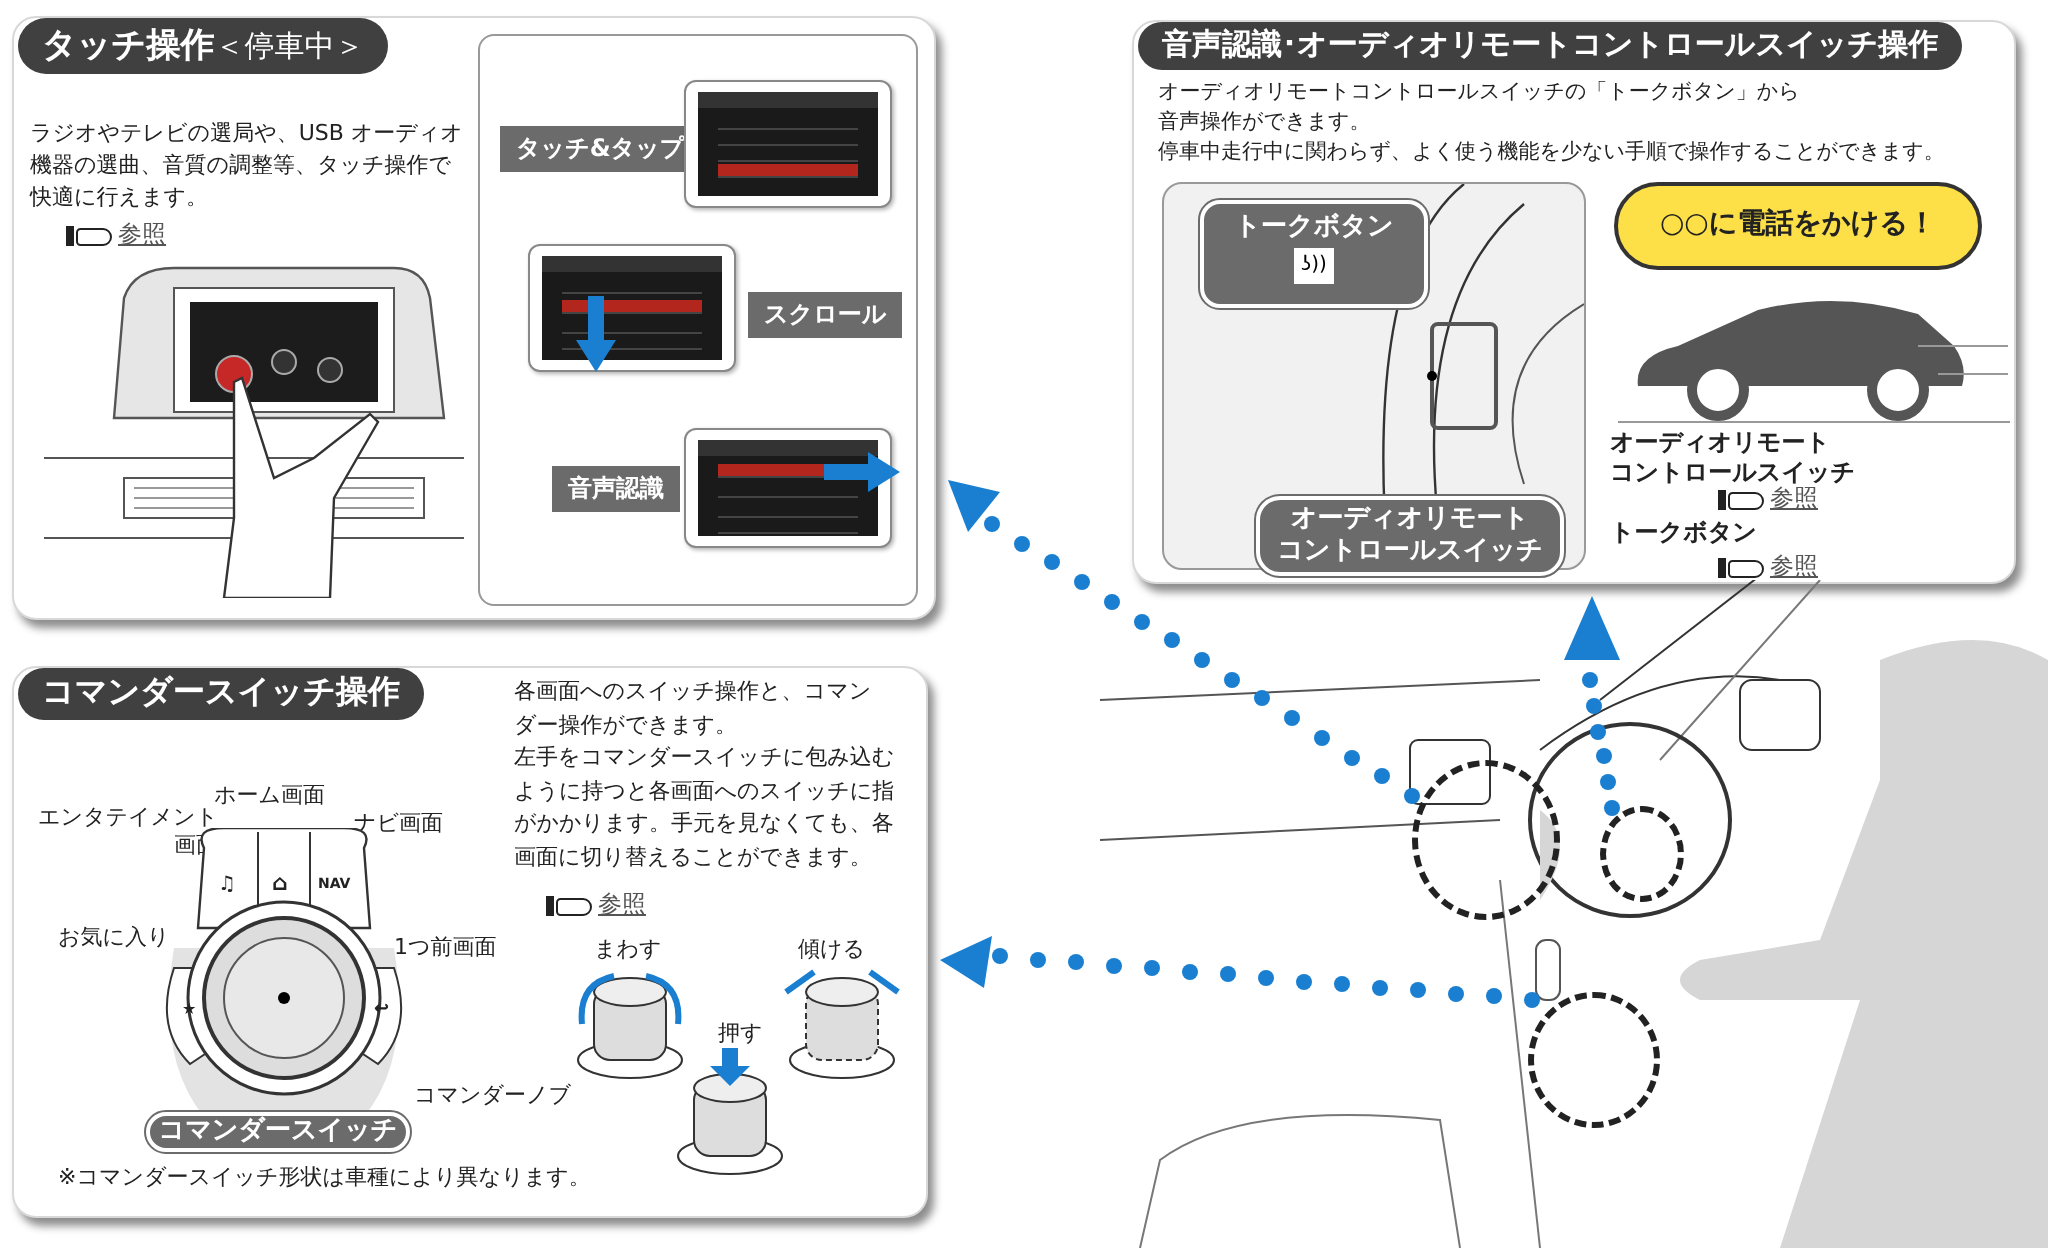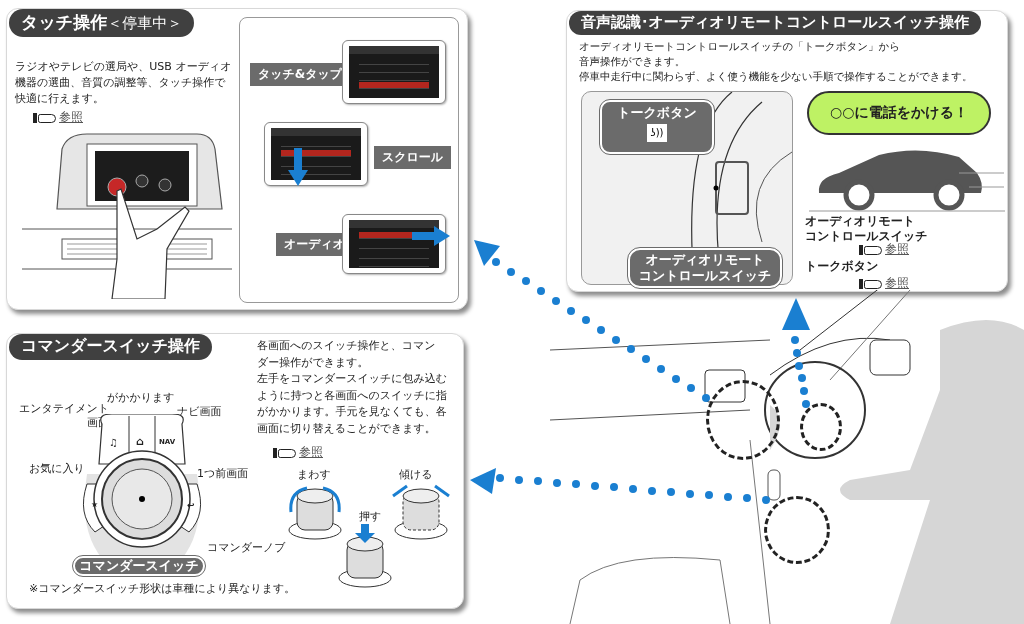--- a/index.html
+++ b/index.html
@@ -96,21 +96,21 @@
         <div class="row sel" style="top:22px;"></div>
         <div class="row" style="top:32px;"></div>
         <div class="row" style="top:40px;"></div>
       </div>
     </div>
     <svg class="blue-arrow" style="left:48px;top:130px;" width="20" height="40">
       <rect x="6" y="0" width="8" height="24" fill="#1a7fd1"></rect>
       <polygon points="0,22 20,22 10,38" fill="#1a7fd1"></polygon>
     </svg>
     <div class="tag" style="left:134px;top:128px;">スクロール</div>
-    <div class="tag" style="left:36px;top:215px;">オーディオ</div>
+    <div class="tag" style="left:36px;top:215px;">音声認識</div>
     <div class="screen" style="left:102px;top:196px;width:102px;height:58px;">
       <div class="inner">
         <div class="bar"></div>
         <div class="row sel" style="top:12px;"></div>
         <div class="row" style="top:22px;"></div>
         <div class="row" style="top:32px;"></div>
         <div class="row" style="top:40px;"></div>
       </div>
     </div>
     <svg class="blue-arrow" style="left:172px;top:208px;" width="40" height="20">
@@ -135,21 +135,21 @@
       <circle cx="134" cy="96" r="2.5" fill="#000"></circle>
     </svg>
     <div style="position:absolute;left:18px;top:8px;width:110px;height:50px;background:#6b6b6b;border:2px solid #fff;outline:1px solid #6b6b6b;border-radius:10px;">
       <div style="color:#fff;font-size:13px;font-weight:bold;text-align:center;margin-top:2px;">トークボタン</div>
       <div style="width:20px;height:18px;background:#fff;margin:2px auto 0;font-size:10px;text-align:center;line-height:18px;color:#000;">ʖ))</div>
     </div>
     <div class="grey-pill" style="left:46px;top:156px;width:150px;padding:2px 0;white-space:pre-line;font-weight:bold;">オーディオリモート
 コントロールスイッチ</div>
   </div>
 
-  <div style="position:absolute;left:240px;top:80px;width:180px;height:40px;border:2px solid #333;border-radius:22px;background:#bef264;text-align:center;line-height:38px;font-size:14px;font-weight:bold;">
+  <div style="position:absolute;left:240px;top:80px;width:180px;height:40px;border:2px solid #333;border-radius:22px;background:#fde047;text-align:center;line-height:38px;font-size:14px;font-weight:bold;">
     <span>○○に電話をかける！</span>
   </div>
 
   <svg style="position:absolute;left:242px;top:132px;" width="196" height="70">
     <path d="M10 50 Q8 35 30 30 L70 12 Q110 2 150 14 L168 30 Q175 40 172 50 Z" fill="#555"></path>
     <circle cx="50" cy="52" r="13" fill="#fff" stroke="#555" stroke-width="5"></circle>
     <circle cx="140" cy="52" r="13" fill="#fff" stroke="#555" stroke-width="5"></circle>
     <line x1="150" y1="30" x2="195" y2="30" stroke="#999"></line>
     <line x1="160" y1="44" x2="195" y2="44" stroke="#999"></line>
     <line x1="0" y1="68" x2="196" y2="68" stroke="#999"></line>
@@ -175,21 +175,21 @@
 ように持つと各画面へのスイッチに指
 がかかります。手元を見なくても、各
 画面に切り替えることができます。</div>
   <div class="ref-link" style="left:266px;top:110px;">
     <span class="hand-icon"></span>
     <span class="lbl">参照</span>
   </div>
 
   <div class="label-sm" style="left:6px;top:68px;white-space:pre-line;text-align:right;line-height:14px;width:96px;">エンタテイメント
 画面</div>
-  <div class="label-sm" style="left:100px;top:56px;">がかかります</div>
+  <div class="label-sm" style="left:100px;top:56px;">ホーム画面</div>
   <div class="label-sm" style="left:170px;top:70px;">ナビ画面</div>
   <div class="label-sm" style="left:22px;top:127px;">お気に入り</div>
   <div class="label-sm" style="left:190px;top:132px;">1つ前画面</div>
   <div class="label-sm" style="left:200px;top:206px;">コマンダーノブ</div>
 
   <svg style="position:absolute;left:60px;top:80px;" width="150" height="160">
     <path d="M20 60 Q10 120 40 150 L110 150 Q140 120 130 60 Z" fill="#e3e3e3"></path>
     <path d="M35 10 Q30 0 45 0 L105 0 Q120 0 115 10 L118 50 L32 50 Z" fill="#fff" stroke="#333" stroke-width="1.2"></path>
     <line x1="62" y1="2" x2="62" y2="45" stroke="#333"></line>
     <line x1="88" y1="2" x2="88" y2="45" stroke="#333"></line>

